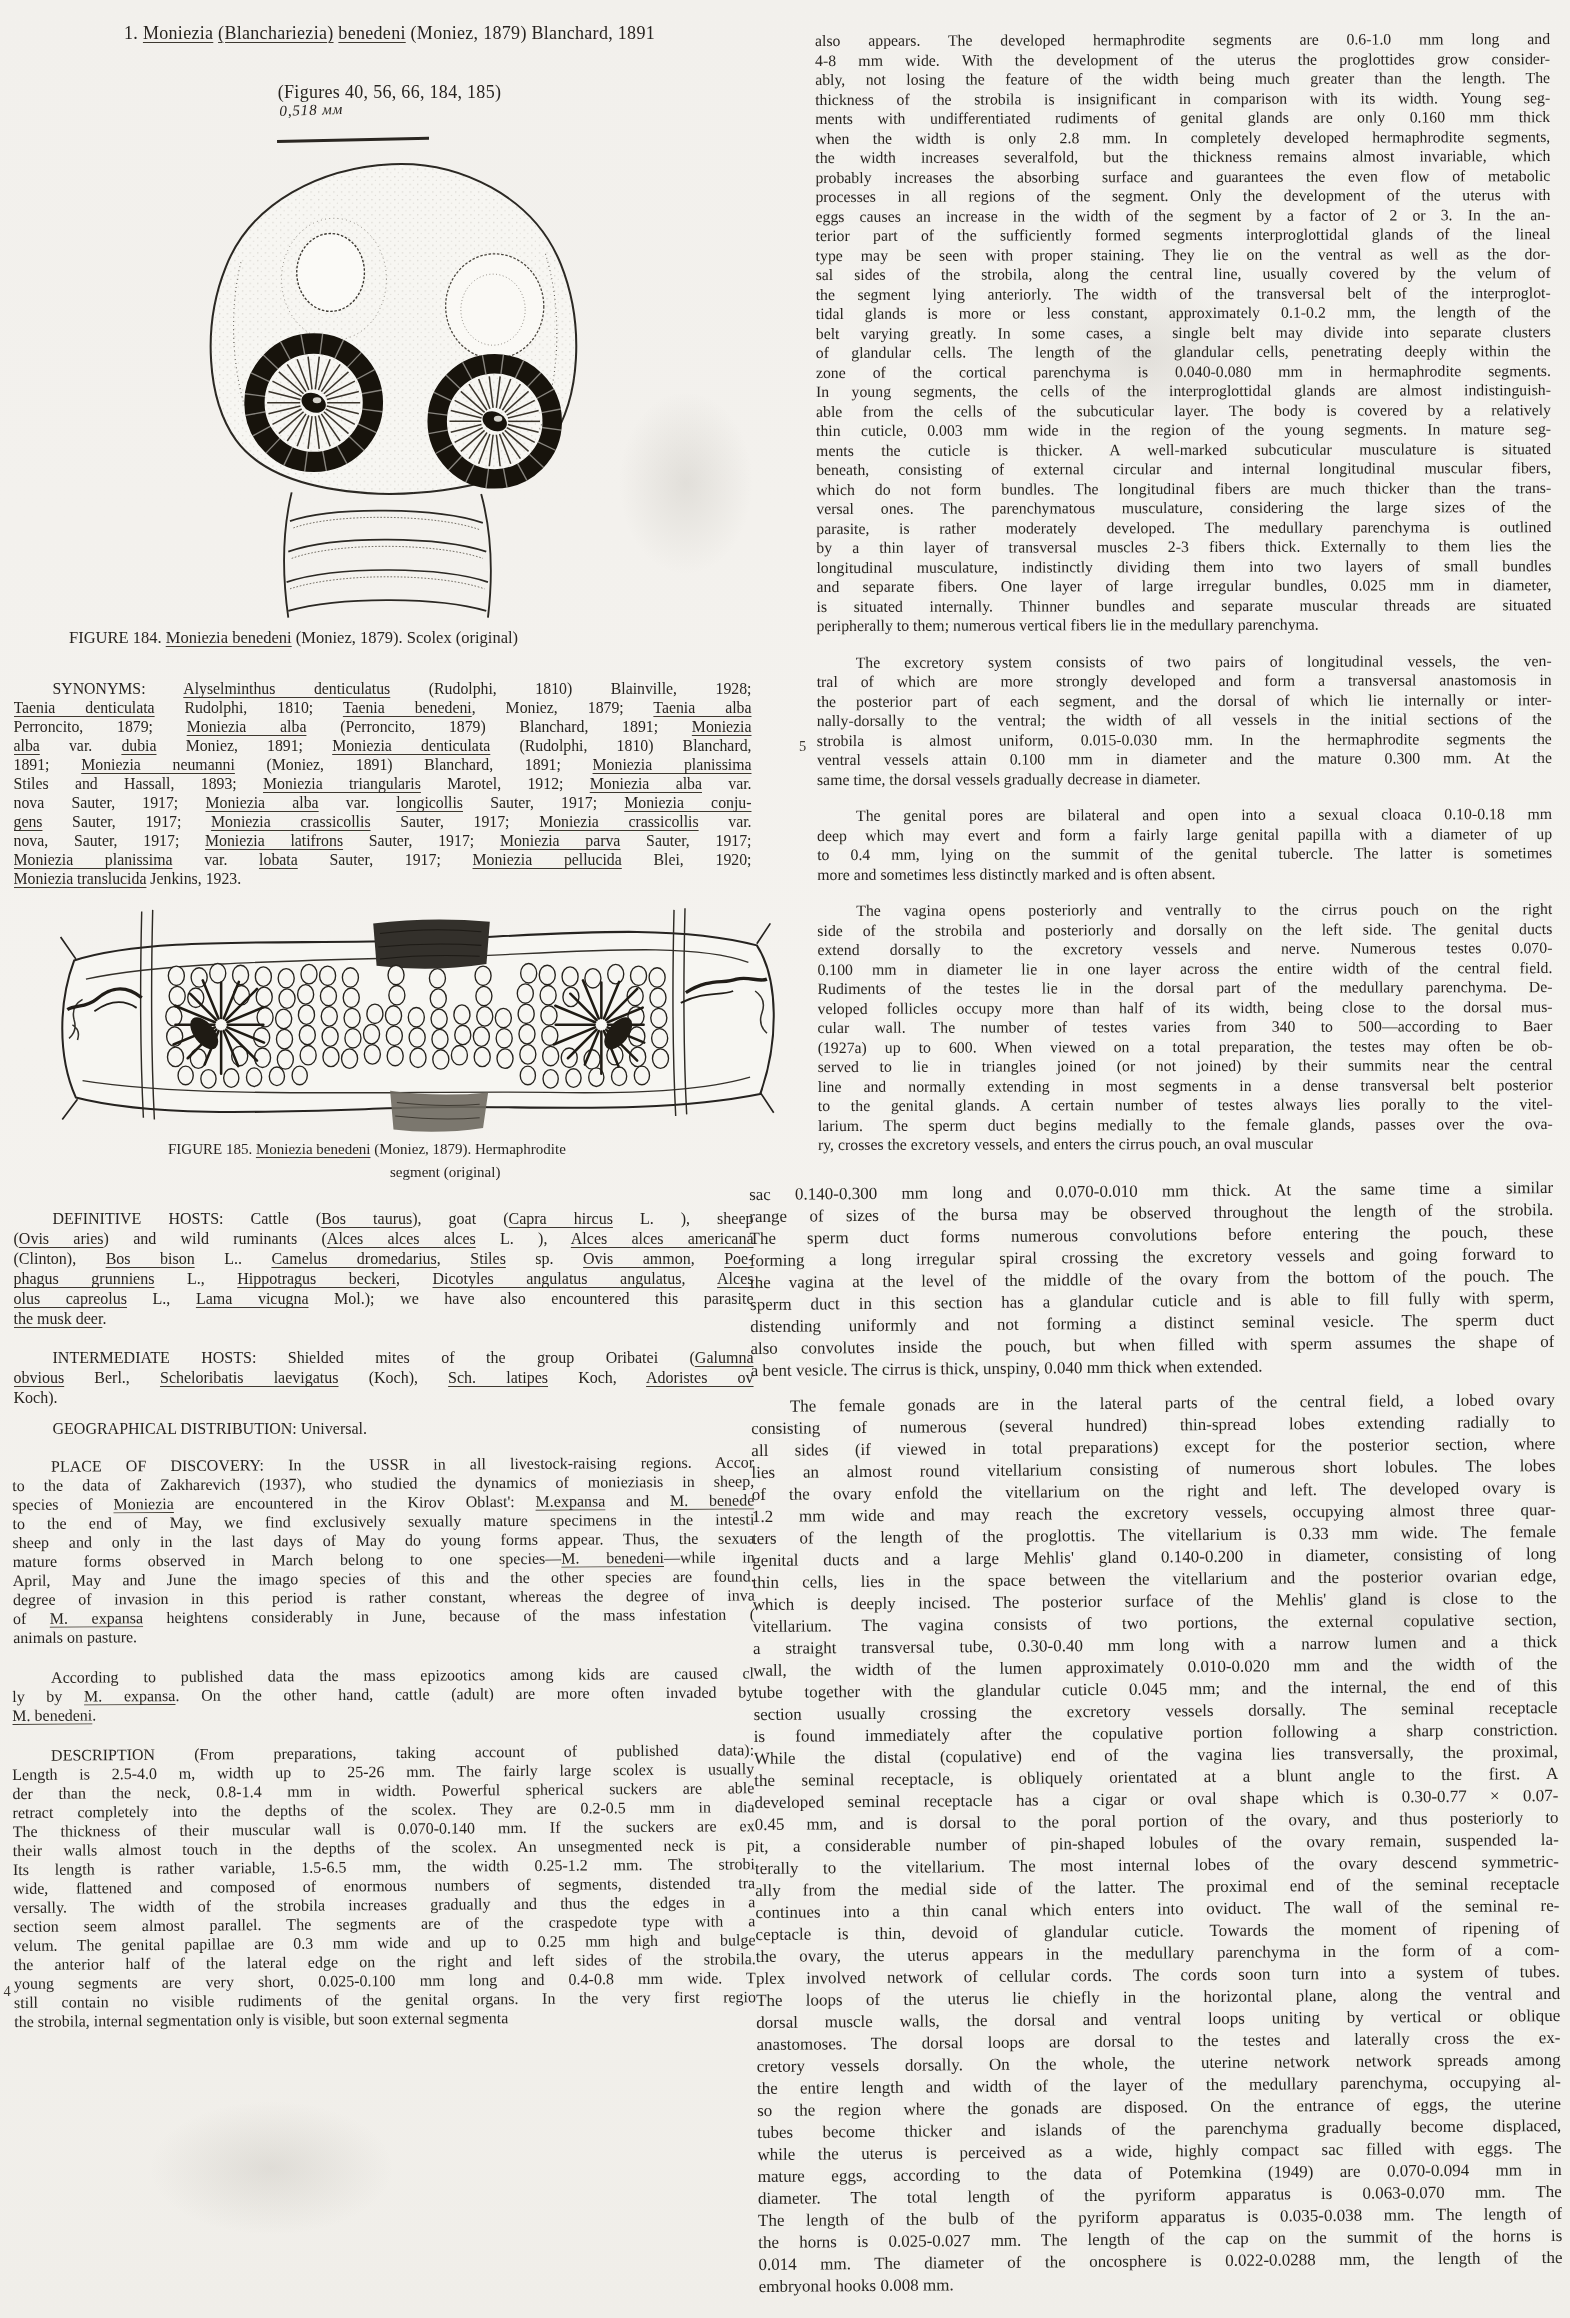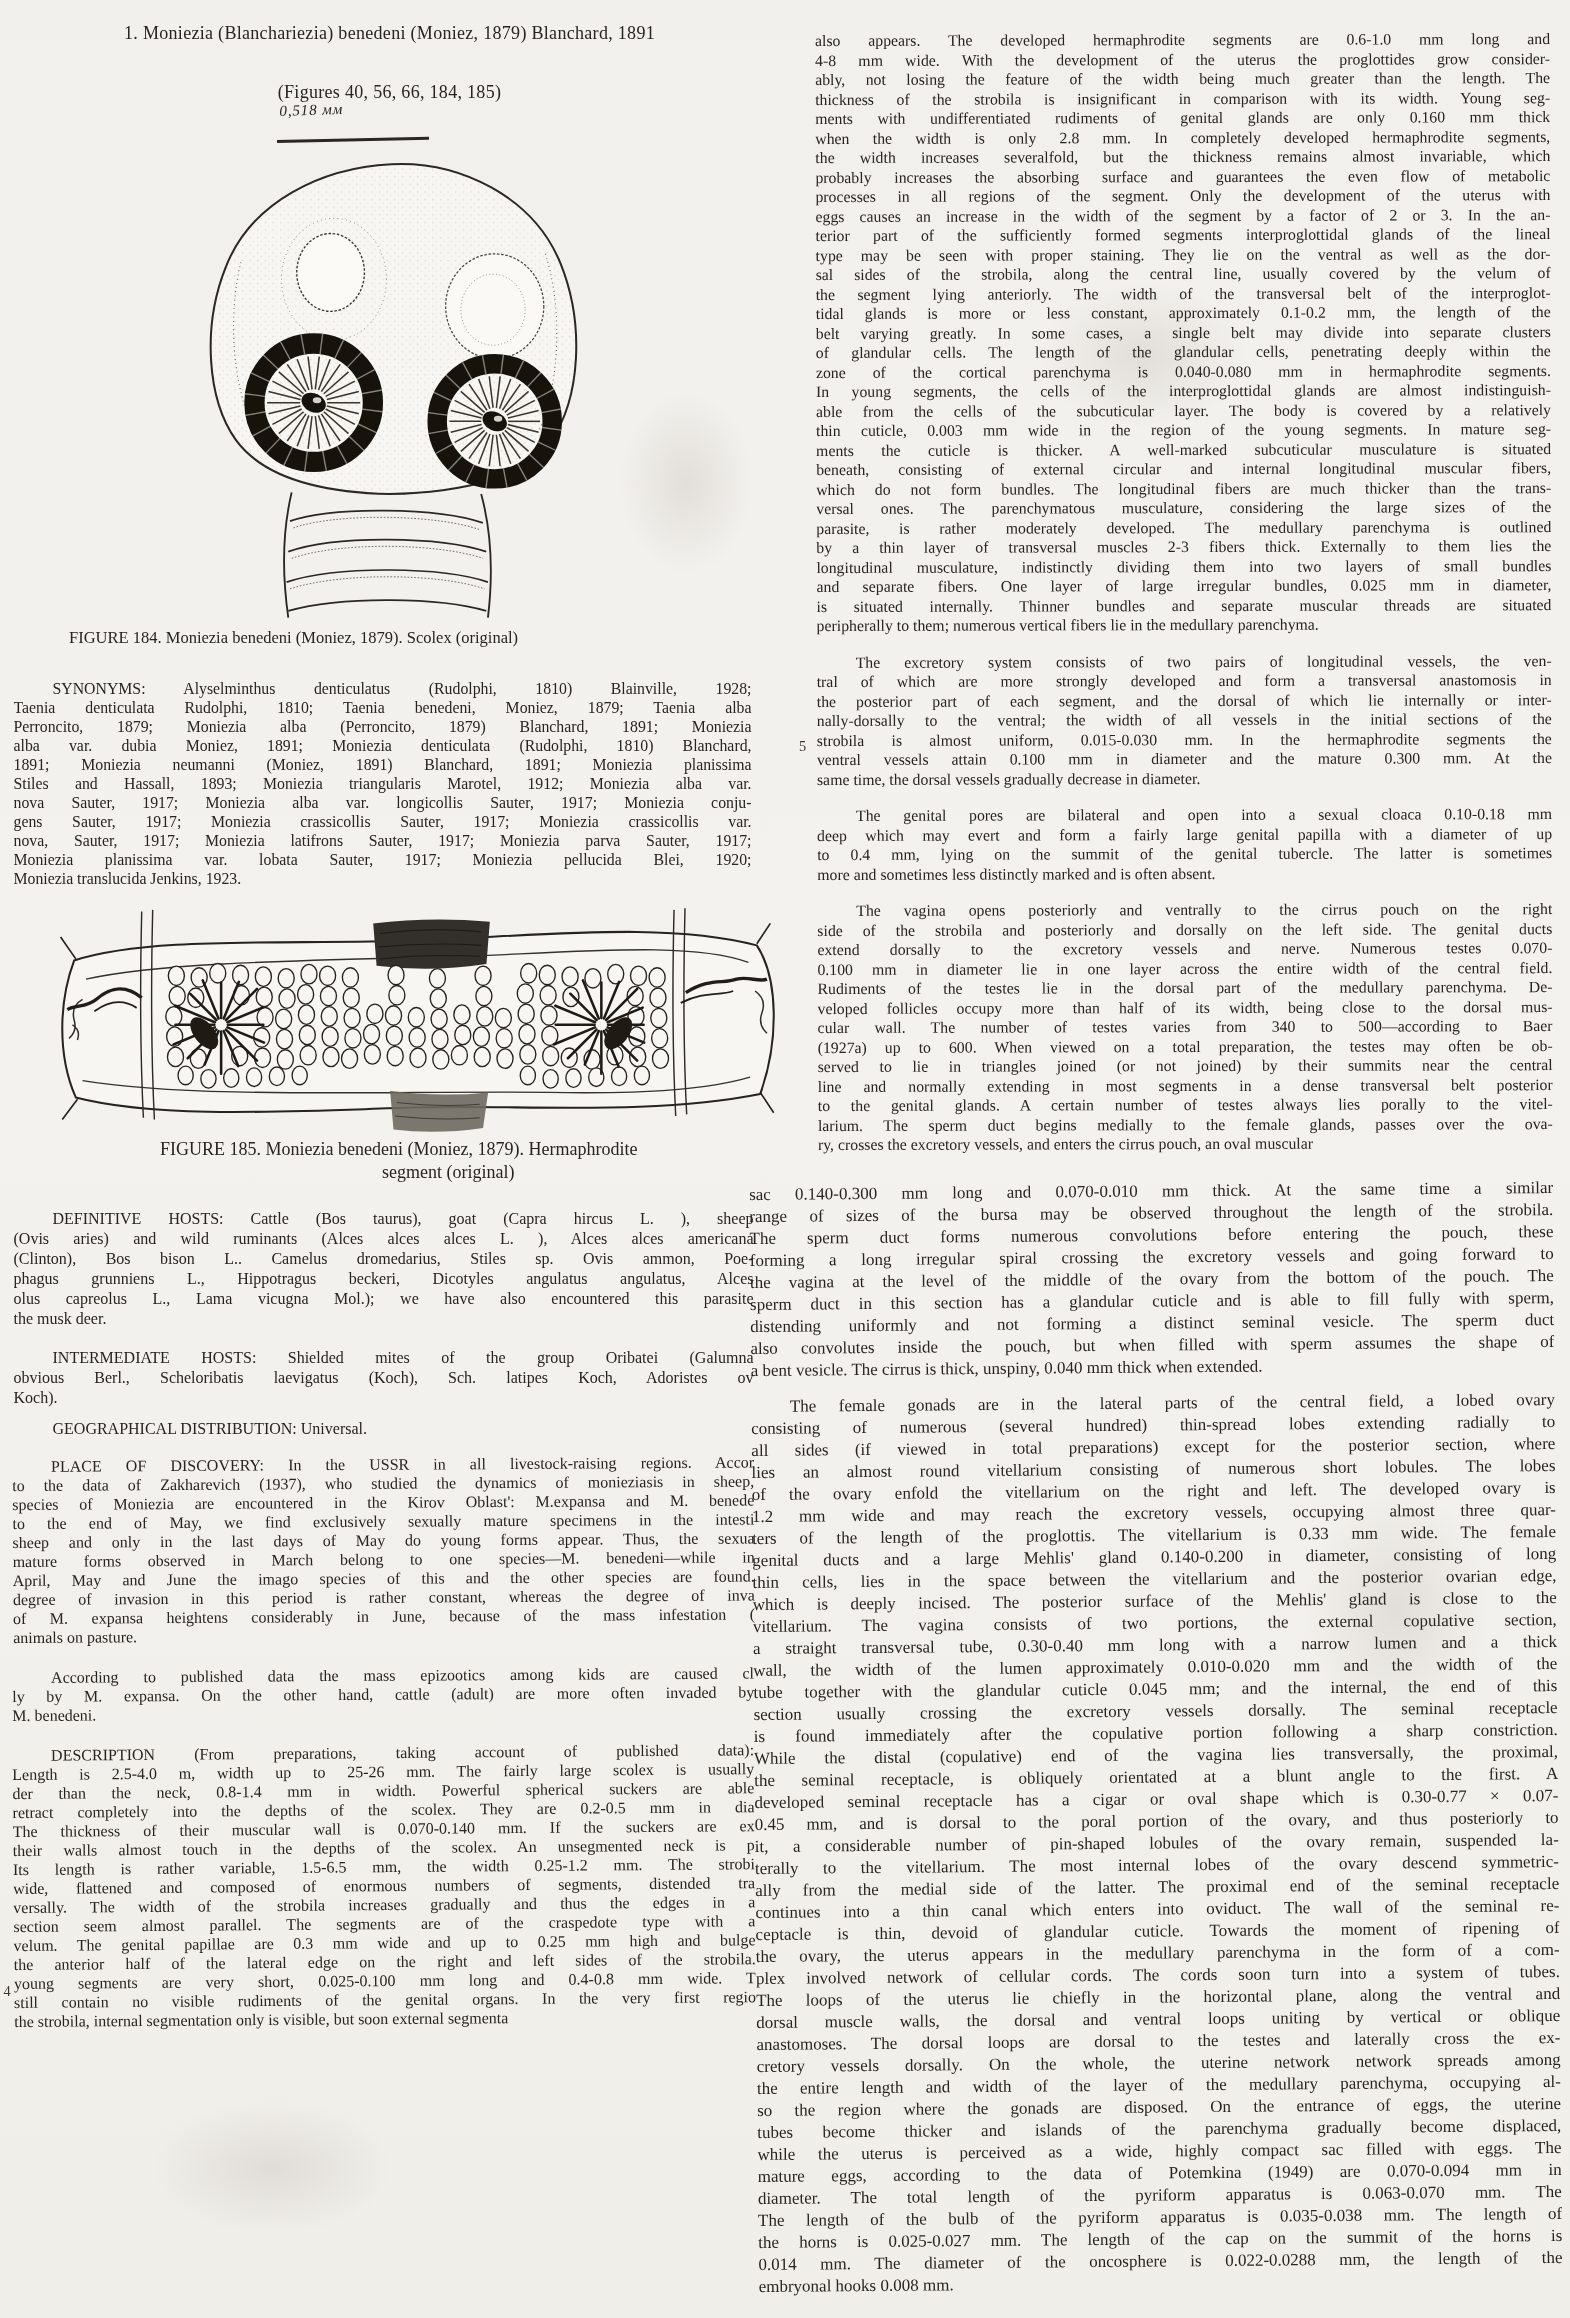--- a/index.html
+++ b/index.html
@@ -9,29 +9,29 @@
   .blk{position:absolute;transform-origin:left top}
   .ln{text-align:justify;text-align-last:justify;white-space:normal;overflow:hidden}
   .ln.end{text-align-last:left}
   .ln.ind{text-indent:39px}
   .ln.ind2{padding-left:222px;text-align-last:left}
   .gap{margin-top:17px}
   #b-title .gap{margin-top:36px}
   #b-bottom .gap{margin-top:13.5px}
   .center .ln{text-align:center;text-align-last:center}
   .nojust .ln{text-align:center;text-align-last:left}
-  .u{text-decoration-thickness:1.2px;text-underline-offset:3.4px;text-decoration-color:#3d382f}
+  .u{text-decoration:underline;text-decoration-thickness:1.2px;text-underline-offset:3.4px;text-decoration-color:#3d382f}
   #b-title{left:34px;top:22px;width:711px;font-size:18px;line-height:23px;letter-spacing:0.3px}
   #b-scale-label{left:279px;top:102px;width:161px;font-size:15.2px;font-style:italic;transform:rotate(-2deg);letter-spacing:0.8px}
   #b-scale-line{left:277px;top:140px;width:152px;height:2.5px;background:#2b2722;transform:rotate(-1.2deg)}
   #fig184{left:180px;top:152px}
   #b-cap184{left:69px;top:628px;width:677px;font-size:16.5px}
   #b-syn{left:13.5px;top:679px;width:738px;font-size:15.8px;line-height:19px}
   #fig185{left:42px;top:896px}
-  #b-cap185{left:160px;top:1138px;width:576px;font-size:18px;line-height:23px}
+  #b-cap185{left:168px;top:1138px;width:576px;font-size:15px;line-height:23px}
   #b-defhosts{left:13.5px;top:1209px;width:740px;font-size:16px;line-height:20px}
   #b-interhosts{left:13.5px;top:1348px;width:740px;font-size:16px;line-height:20px}
   #b-geo{left:13.5px;top:1419px;width:740px;font-size:16px;line-height:20px}
   #b-place{left:12px;top:1457px;width:742px;font-size:16px;line-height:19px;transform:rotate(-0.35deg)}
   #b-accord{left:12px;top:1668px;width:742px;font-size:16px;line-height:19px;transform:rotate(-0.35deg)}
   #b-desc{left:12px;top:1746px;width:742px;font-size:16px;line-height:19px;transform:rotate(-0.45deg)}
   #b-right{left:815px;top:30.5px;width:735px;font-size:15.8px;line-height:19.5px;transform:rotate(-0.15deg)}
   #b-bottom{left:749px;top:1184px;width:804px;font-size:17px;line-height:22px;transform:rotate(-0.5deg)}
   .margin-mark{position:absolute;font-size:14.4px;color:#3a362f}
   #m5{left:799px;top:738px}

